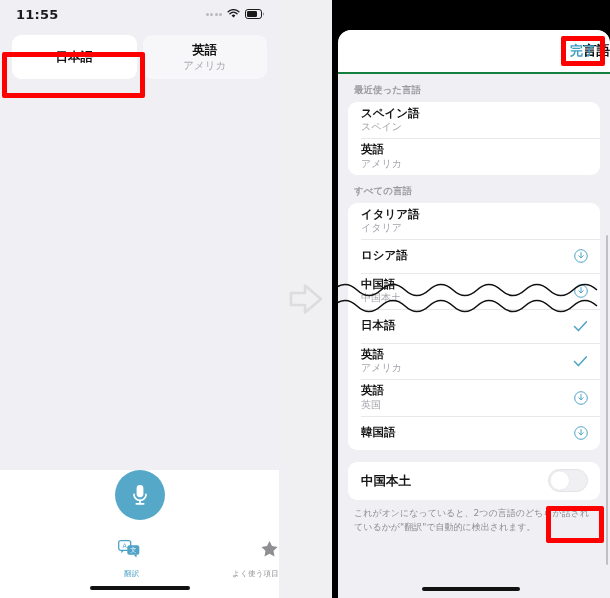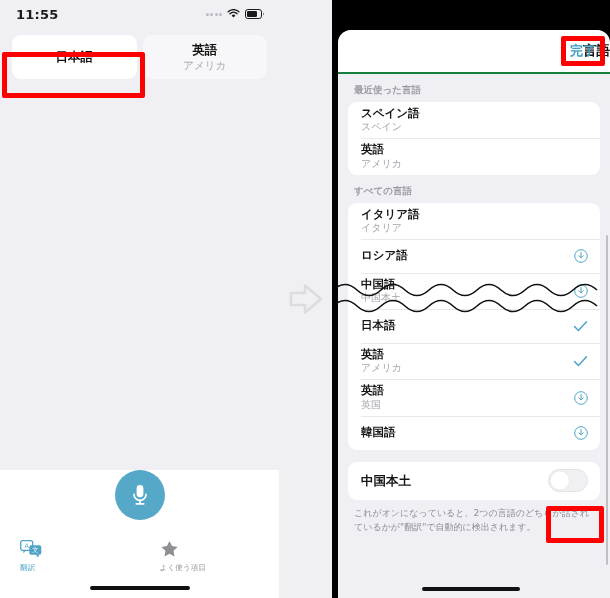--- a/index.html
+++ b/index.html
@@ -61,21 +61,21 @@
   .mic-btn {
     width: 50px; height: 50px; border-radius: 50%;
     background: #56a8c8;
     display: flex; align-items: center; justify-content: center;
   }
   .tabbar {
     position: absolute; left: 0; right: 0; bottom: 0; height: 66px;
     background: #ffffff;
     display: flex; align-items: flex-start; padding-top: 8px;
   }
-  .tab-item { flex: 1; display: flex; flex-direction: column; align-items: flex-start; gap: 2px; margin-left: 20px; }
+  .tab-item { flex: 1; display: flex; flex-direction: column; align-items: flex-end; gap: 8px; }
   .tab-label { font-size: 7.5px; letter-spacing: .2px; }
   .tab-item.active .tab-label { color: #4fa3c7; }
   .tab-item.inactive .tab-label { color: #8e8e93; }
   .home-ind-l {
     position: absolute; left: 50%; transform: translateX(-50%);
     bottom: 8px; width: 100px; height: 4.5px; border-radius: 3px; background: #111;
   }
 
   
   .arrow-gap {

